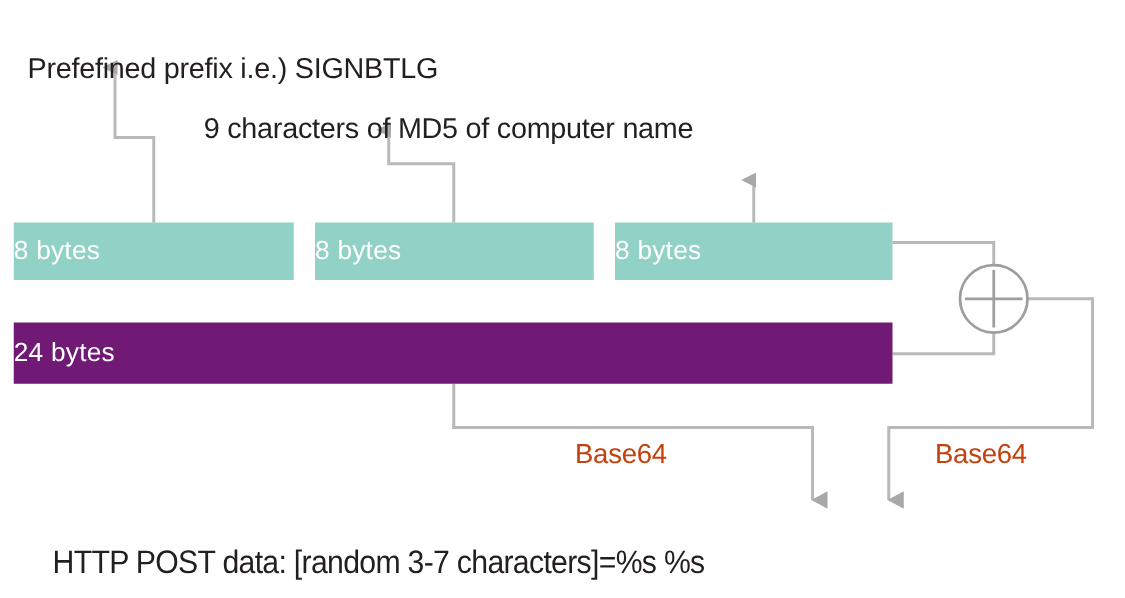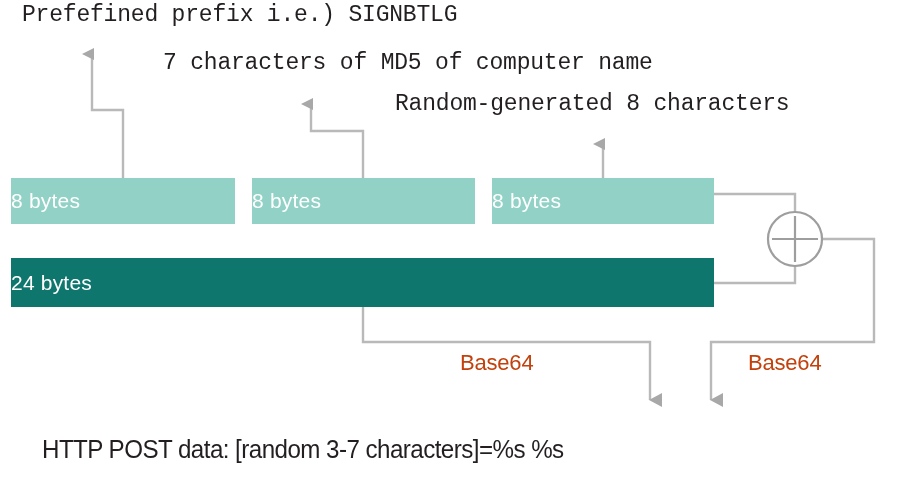--- a/index.html
+++ b/index.html
@@ -38,22 +38,23 @@
     font-size: 21px;
     font-family: "Liberation Sans", sans-serif;
     letter-spacing: 0.2px;
     user-select: none;
   }
   .annot {
     position: absolute;
     white-space: nowrap;
     font-size: 23px;
     color: #231f20;
-    font-family: Liberation Mono, monospace;
+    font-family: Liberation Sans, sans-serif;
     letter-spacing: -0.2px;
+    margin-top: 39px;
   }
   .edge-label {
     position: absolute;
     white-space: nowrap;
     font-size: 22px;
     color: #c2410c;
     font-family: "Liberation Sans", sans-serif;
     letter-spacing: -0.2px;
   }
   .footer-text {
@@ -100,37 +101,36 @@
     </g>
 
     <g>
       <circle cx="795" cy="239" r="27" fill="#ffffff" stroke="#9e9e9e" stroke-width="2.2"></circle>
       <path d="M772 239 L818 239 M795 216 L795 262" stroke="#9e9e9e" stroke-width="2.2" fill="none"></path>
     </g>
   </svg>
 
   <div class="annot" style="left:22px; top:2px;">Prefefined prefix i.e.) SIGNBTLG</div>
 
-  <div class="annot" style="left:163px; top:50px;">7 characters of MD5 of computer name</div>
+  <div class="annot" style="left:163px; top:50px;">9 characters of MD5 of computer name</div>
 
-  <div class="annot" style="left:395px; top:91px;">Random-generated 8 characters</div>
 
   <div class="block" style="left:11px; top:178px; width:224px; height:46px; background:#92d1c5;">
     <span>8 bytes</span>
   </div>
 
   <div class="block" style="left:252px; top:178px; width:223px; height:46px; background:#92d1c5;">
     <span>8 bytes</span>
   </div>
 
   <div class="block" style="left:492px; top:178px; width:222px; height:46px; background:#92d1c5;">
     <span>8 bytes</span>
   </div>
 
-  <div class="block" style="left:11px; top:258px; width:703px; height:49px; background:#0f766e;">
+  <div class="block" style="left:11px; top:258px; width:703px; height:49px; background:#701a75;">
     <span>24 bytes</span>
   </div>
 
   <div class="edge-label" style="left:460px; top:350px;">Base64</div>
 
   <div class="edge-label" style="left:748px; top:350px;">Base64</div>
 
   <div class="footer-text" style="left:42px; top:434px;">HTTP POST data: [random 3-7 characters]=%s %s</div>
 
 </div>

